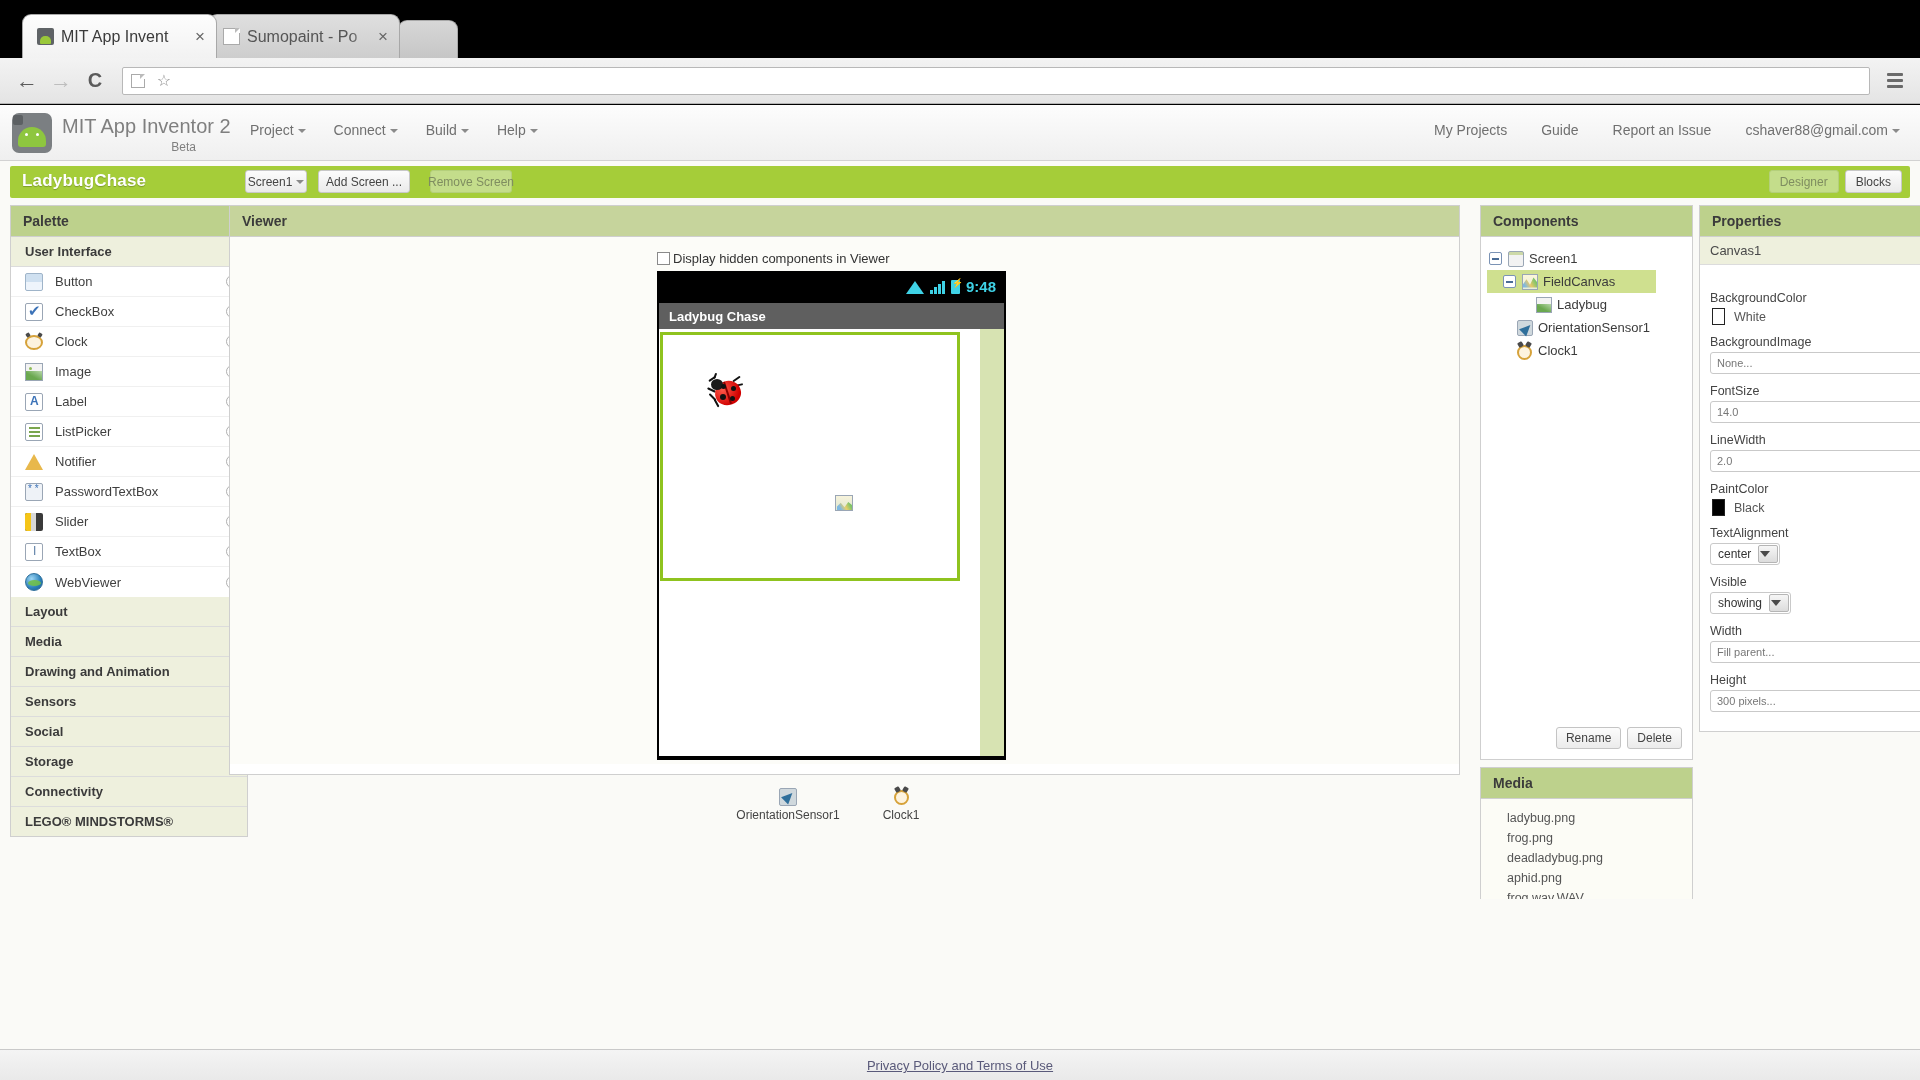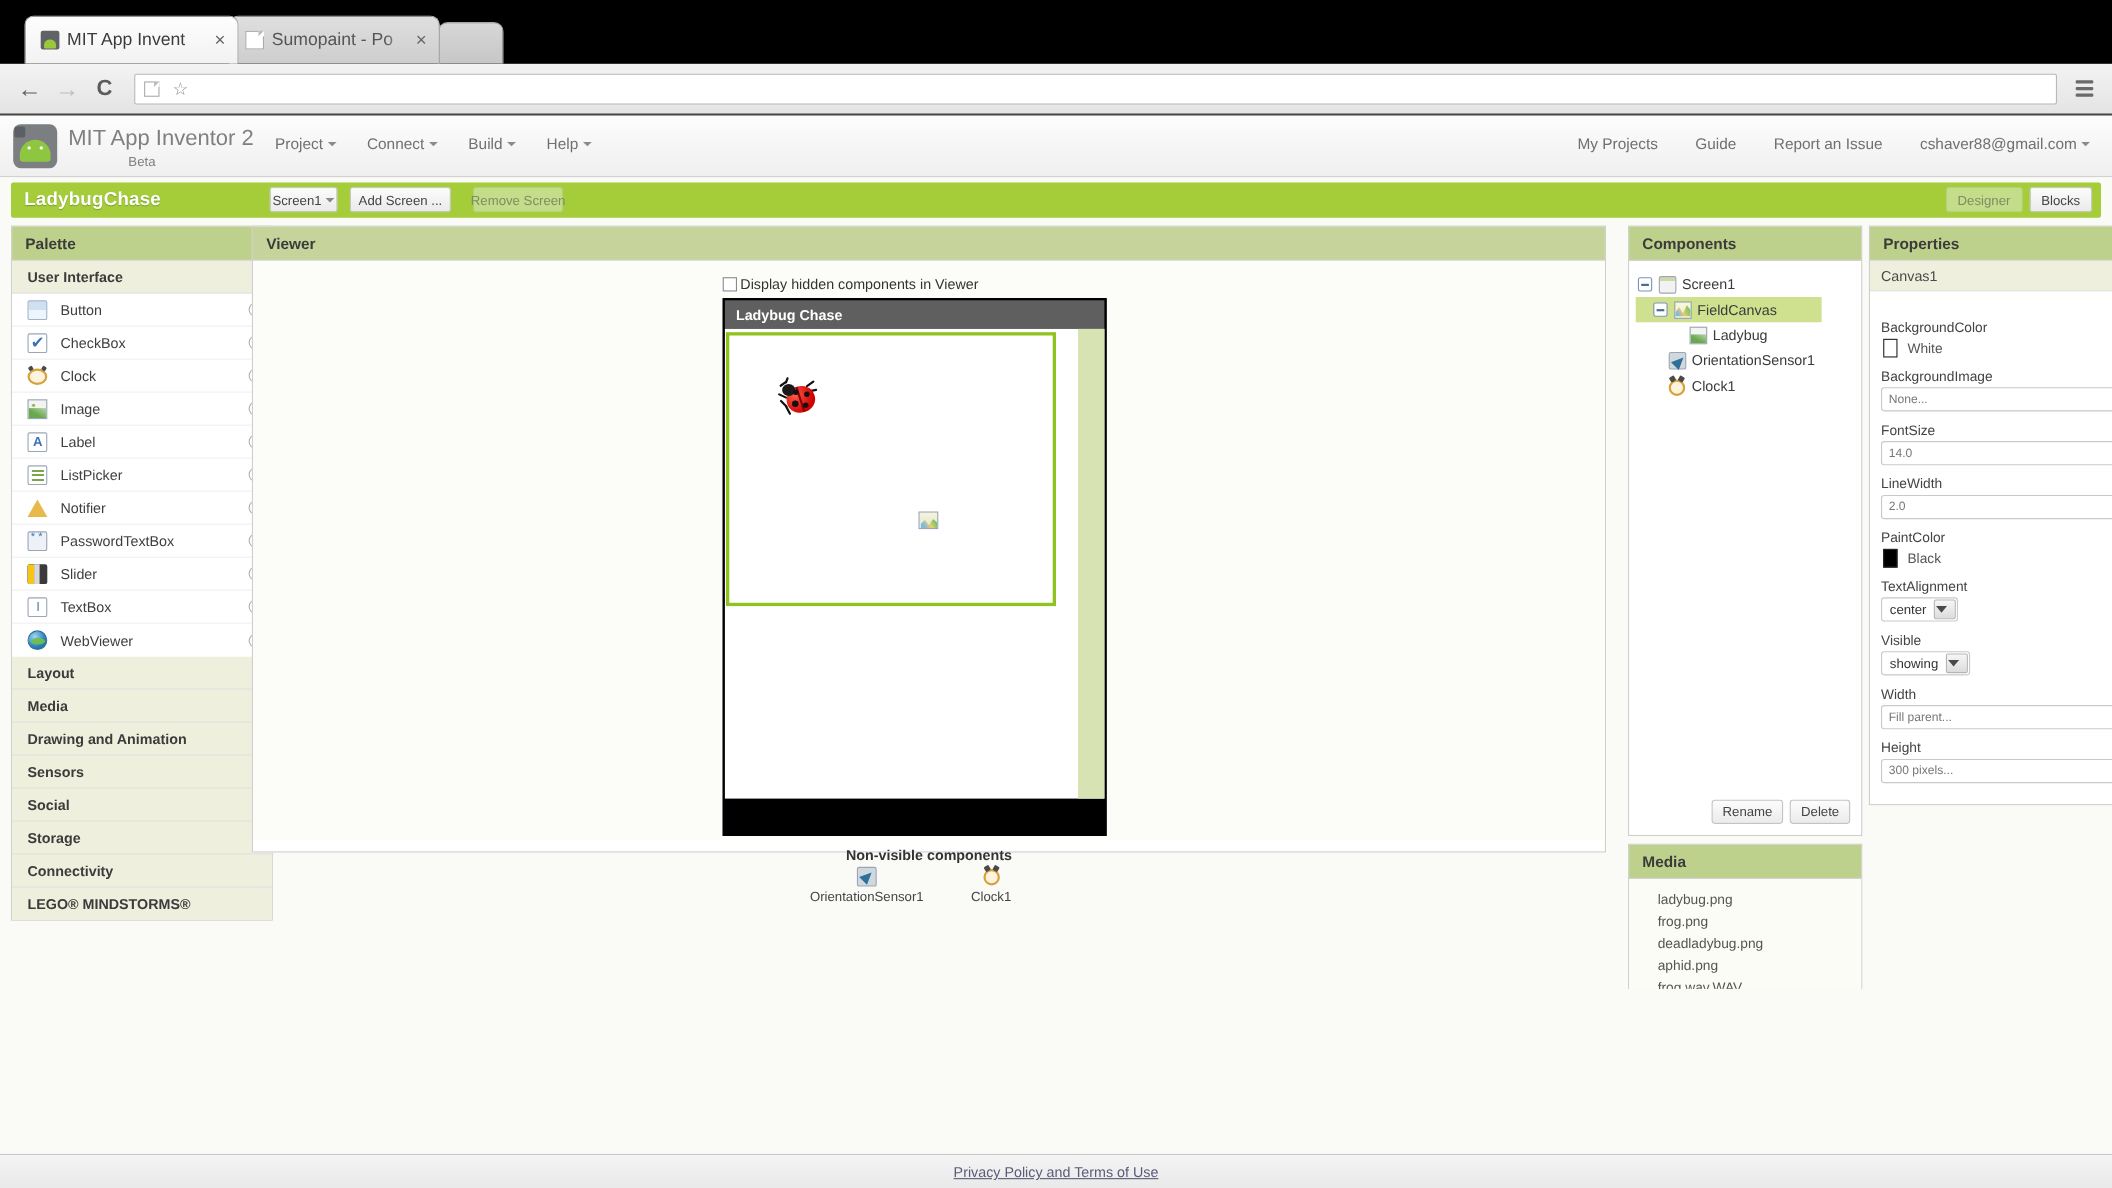--- a/index.html
+++ b/index.html
@@ -102,21 +102,21 @@
   .ai-logo .body { position:absolute; left:0; top:0; width:40px; height:40px;
     background:#7b7f82; border-radius:7px; }
   .ai-logo .head { position:absolute; left:6px; top:14px; width:28px; height:20px;
     background:#8ec63f; border-radius:14px 14px 3px 3px; }
   .ai-logo .eyel, .ai-logo .eyer { position:absolute; top:20px; width:3px; height:3px;
     background:#fff; border-radius:50%; }
   .ai-logo .eyel { left:13px; } .ai-logo .eyer { left:24px; }
   .ai-logo .notch { position:absolute; left:1px; top:2px; width:10px; height:10px;
     background:#5c6063; border-radius:2px; }
   .ai-title { position:absolute; left:62px; top:10px; font-size:20px; color:#7f7f7f; }
-  .ai-beta { position:absolute; left:62px; top:35px; width:134px; text-align:center;
+  .ai-beta { position:absolute; left:62px; top:35px; width:134px; text-align:right;
     font-size:12px; color:#7f7f7f; }
   .ai-menu { position:absolute; left:250px; top:17px; display:flex; gap:28px; }
   .ai-menu-item { font-size:14px; color:#707070; cursor:pointer; }
   .caret { display:inline-block; margin-left:4px; border-left:4px solid transparent;
     border-right:4px solid transparent; border-top:4px solid #8a8a8a; vertical-align:middle; }
   .ai-right { position:absolute; right:20px; top:17px; display:flex; gap:34px; align-items:center; }
   .ai-right a { font-size:14px; color:#707070; text-decoration:none; }
 
   
   .projbar {
@@ -486,20 +486,31 @@
       <div id="viewer" class="panel">
         <div class="panel-head lite">Viewer</div>
         <div class="viewer-body">
 
           <div class="disp-hidden">
             <span class="chk"></span>
             <span>Display hidden components in Viewer</span>
           </div>
 
           <div class="phone">
+            <div class="phone-status">
+              <span class="st-wifi"></span>
+              <span class="st-bars">
+                  <i></i>
+                  <i></i>
+                  <i></i>
+                  <i></i>
+                </span>
+              <span class="st-batt"></span>
+              <span class="phone-time">9:48</span>
+            </div>
             <div class="phone-title">Ladybug Chase</div>
             <div class="phone-screen">
               <div class="scroll-strip"></div>
               <div class="canvas-sel">
                 <div class="ladybug">
                   <div class="lb-ant" style="left:-1px;top:3px;transform:rotate(-35deg)"></div>
                   <div class="lb-ant" style="left:3px;top:0px;transform:rotate(-70deg);width:6px"></div>
                   <div class="lb-leg" style="left:-2px;top:14px;width:9px;transform:rotate(25deg)"></div>
                   <div class="lb-leg" style="left:-1px;top:21px;width:9px;transform:rotate(45deg)"></div>
                   <div class="lb-leg" style="left:3px;top:27px;width:9px;transform:rotate(62deg)"></div>
@@ -511,21 +522,20 @@
                   <div class="lb-spot" style="left:12px;top:9px;width:5px;height:5px"></div>
                   <div class="lb-spot" style="left:22px;top:11px;width:5px;height:5px"></div>
                   <div class="lb-spot" style="left:11px;top:19px;width:6px;height:6px"></div>
                   <div class="lb-spot" style="left:21px;top:21px;width:5px;height:5px"></div>
                 </div>
                 <div class="broken-img"></div>
               </div>
             </div>
           </div>
 
-          <div class="nonvis-title">Non-visible components</div>
           <div class="nonvis-row">
             <div class="nonvis-item">
               <div class="nonvis-ico"><span class="ic-orient"></span></div>
               <div>OrientationSensor1</div>
             </div>
             <div class="nonvis-item">
               <div class="nonvis-ico"><span class="ic-clock2"></span></div>
               <div>Clock1</div>
             </div>
           </div>

